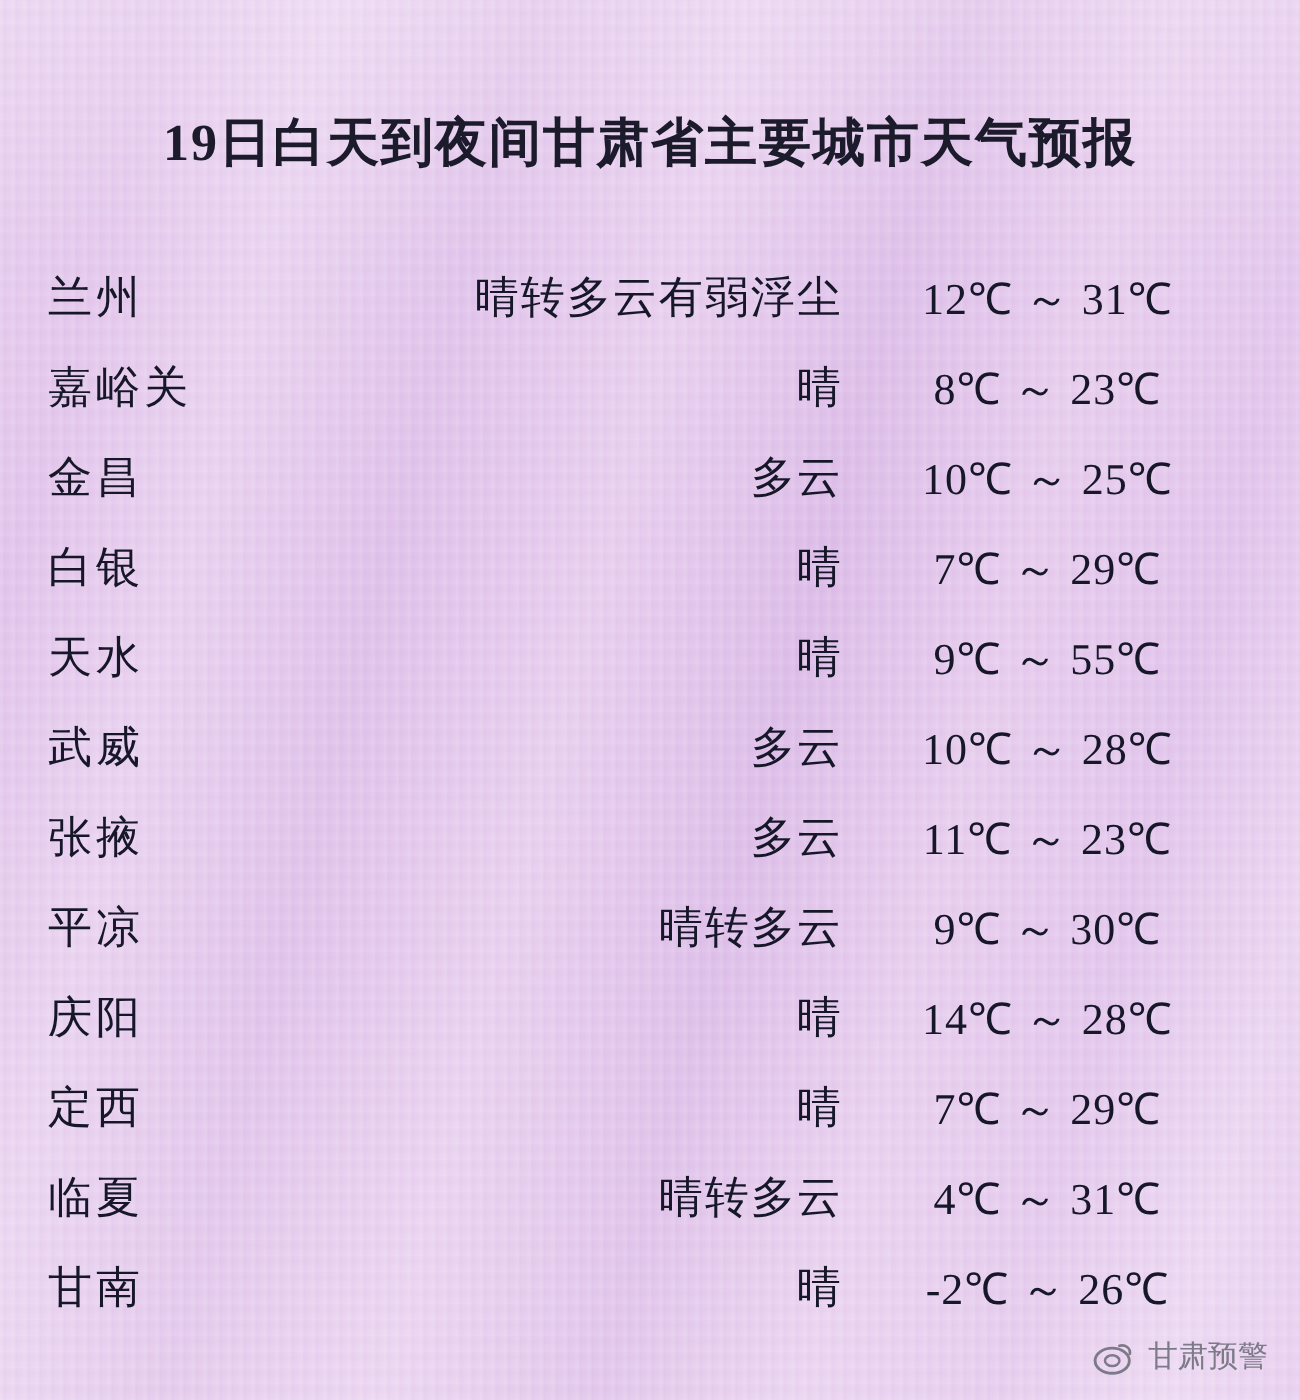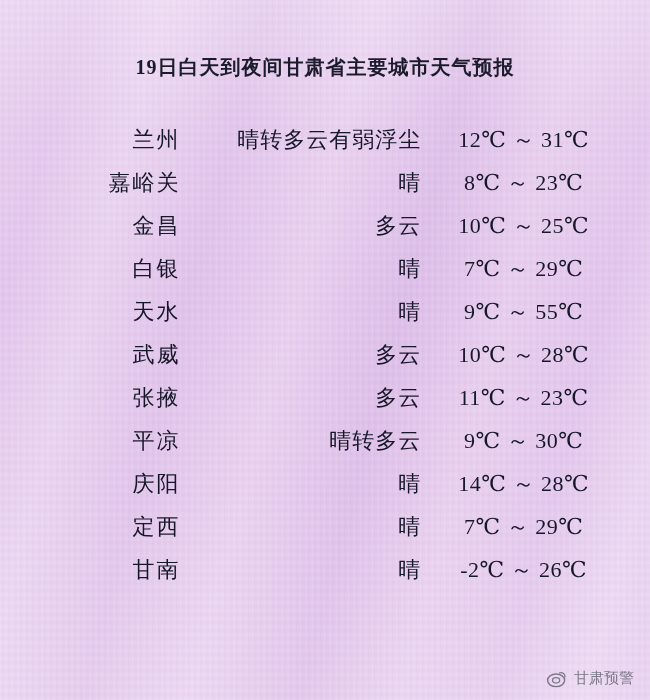--- a/index.html
+++ b/index.html
@@ -61,21 +61,21 @@
       rgba(255,255,255,0.00) 8px);
     pointer-events: none;
   }
   .content {
     position: relative;
     z-index: 3;
     padding: 0 24px;
   }
   .title {
     text-align: center;
-    font-size: 20px;
+    font-size: 26px;
     font-weight: bold;
     color: #1b1b2b;
     letter-spacing: 1px;
     margin-top: 54px;
     white-space: nowrap;
     font-family: "Liberation Serif", "DejaVu Serif", serif;
   }
   table.forecast {
     width: 100%;
     border-collapse: collapse;
@@ -84,32 +84,33 @@
     font-size: 22px;
     font-family: "Liberation Serif", "DejaVu Serif", serif;
   }
   table.forecast td {
     padding: 6px 0 7px 0;
     vertical-align: middle;
     white-space: nowrap;
   }
   td.city {
     width: 26%;
-    text-align: right;
+    text-align: left;
     letter-spacing: 2px;
   }
   td.cond {
     width: 40%;
     text-align: right;
     letter-spacing: 1px;
   }
   td.temp {
     width: 34%;
     text-align: center;
     letter-spacing: 0.5px;
+    font-family: Liberation Serif, serif;
   }
   .temp .sep {
     padding: 0 6px;
   }
   .watermark {
     position: absolute;
     right: 16px;
     bottom: 12px;
     z-index: 4;
     display: flex;
@@ -205,20 +206,27 @@
           </td>
         </tr>
         <tr class="row">
           <td class="city">定西</td>
           <td class="cond">晴</td>
           <td class="temp">
             <span>7℃</span><span class="sep">～</span><span>29℃</span>
           </td>
         </tr>
         <tr class="row">
+          <td class="city">临夏</td>
+          <td class="cond">晴转多云</td>
+          <td class="temp">
+            <span>4℃</span><span class="sep">～</span><span>31℃</span>
+          </td>
+        </tr>
+        <tr class="row">
           <td class="city">甘南</td>
           <td class="cond">晴</td>
           <td class="temp">
             <span>-2℃</span><span class="sep">～</span><span>26℃</span>
           </td>
         </tr>
       </tbody>
     </table>
   </div>
 

